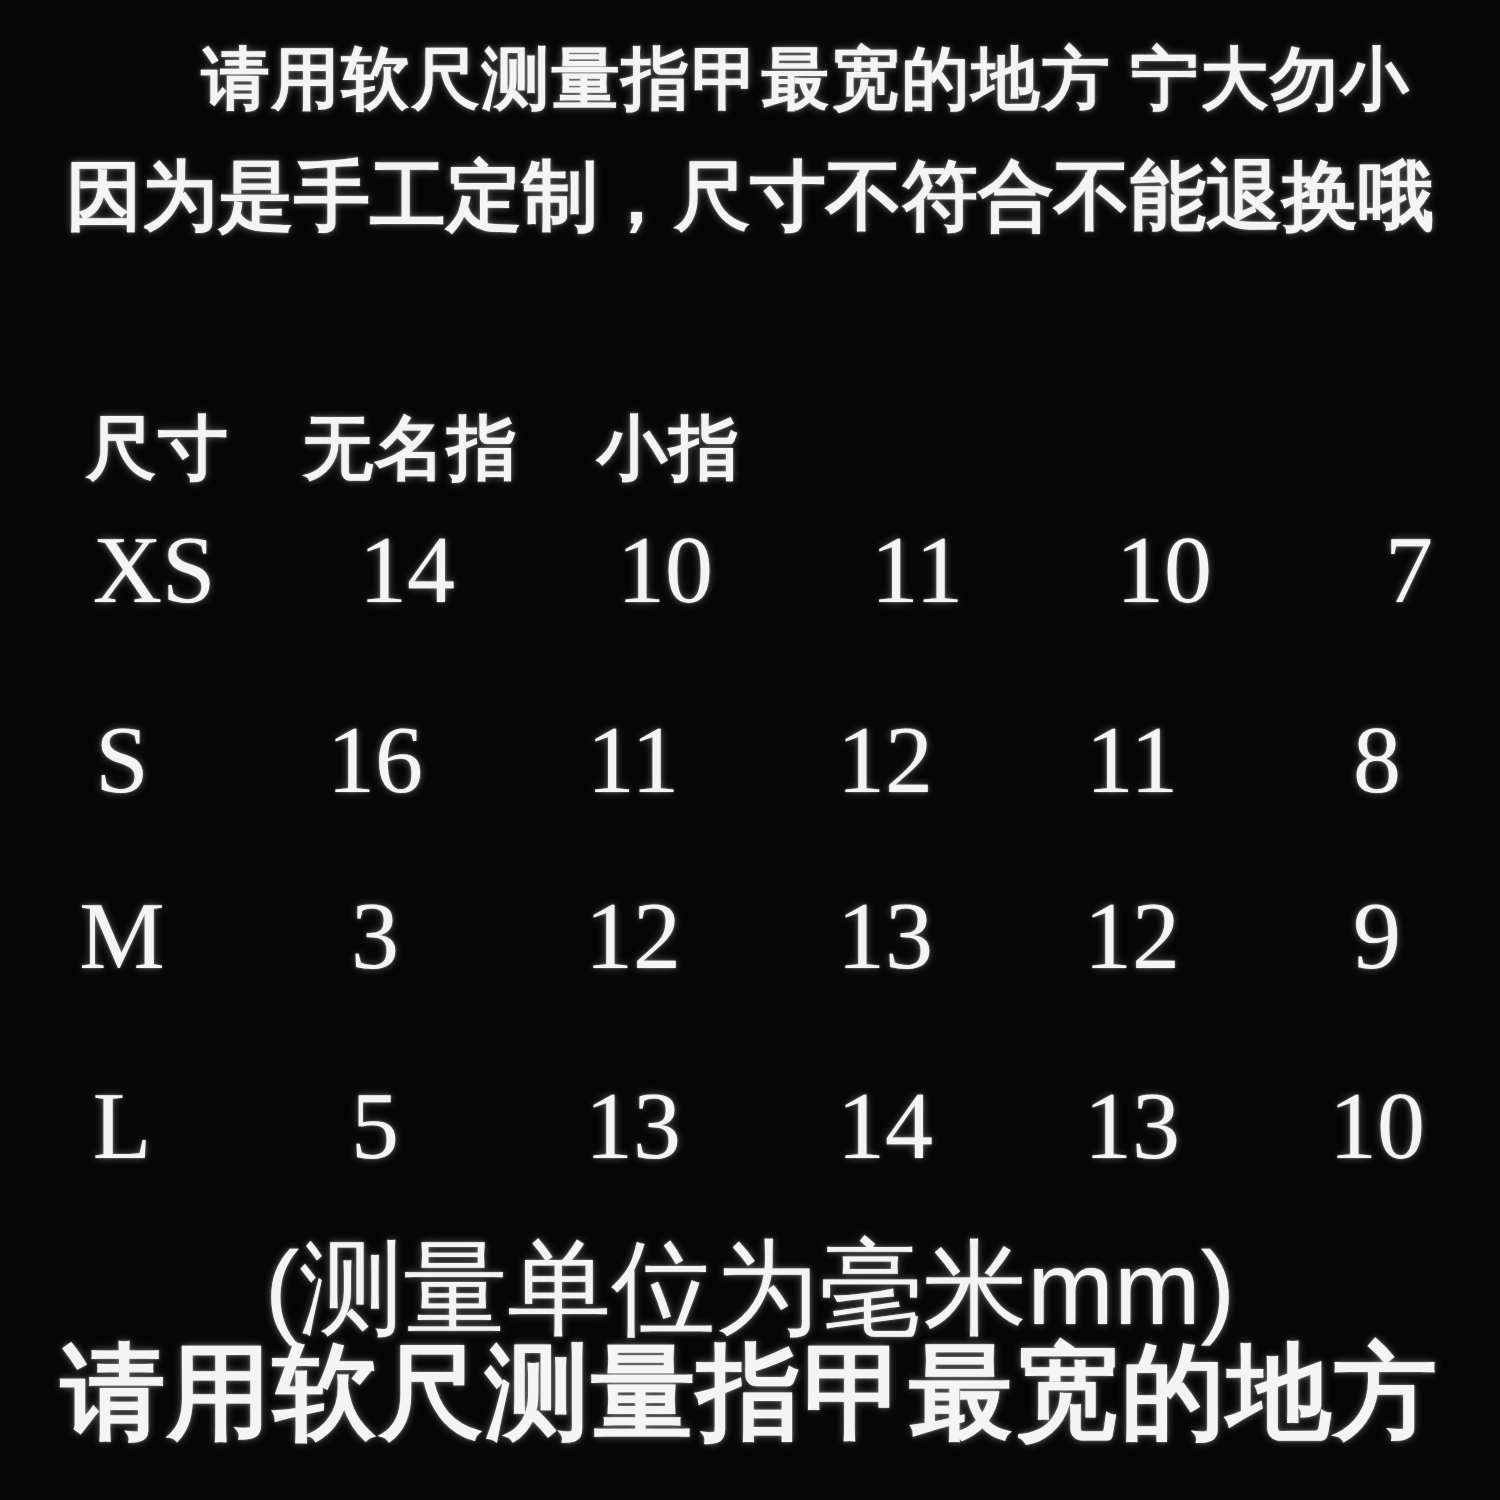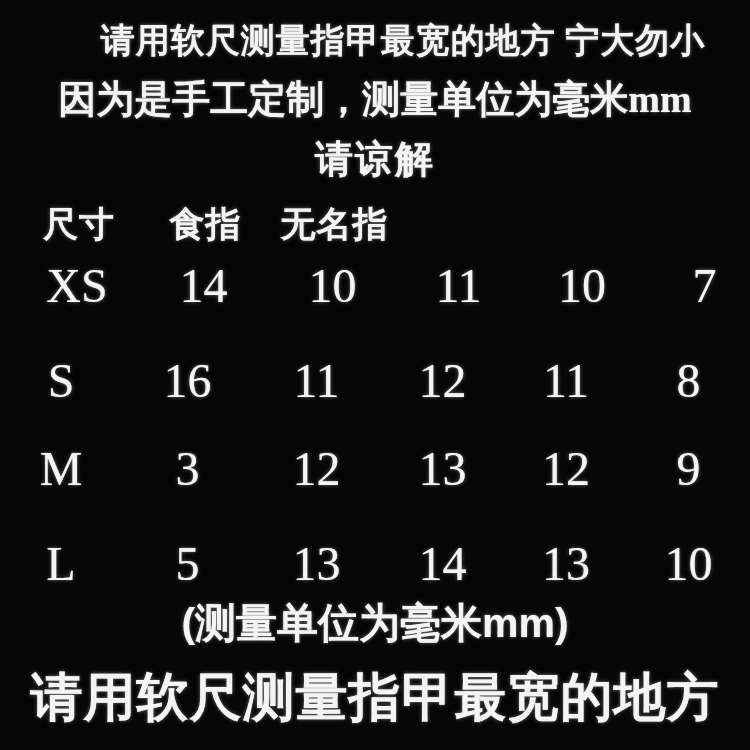--- a/index.html
+++ b/index.html
@@ -46,42 +46,41 @@
     font-size: 35px; font-weight: 700; letter-spacing: 1px; margin-left: 18px;
   }
   .t-body { height: 56px; font-size: 48px; font-weight: 400; }
   .row-xs { top: 257px; padding-left: 16px; }
   .row-s  { top: 352px; }
   .row-m  { top: 440px; }
   .row-l  { top: 535px; }
 
   
   .unit-note {
-    top: 598px; height: 50px; line-height: 50px;
+    top: 620px; height: 50px; line-height: 50px;
     font-family: "Liberation Sans", "DejaVu Sans", sans-serif;
-    font-size: 41px; font-weight: 700;
+    font-size: 52px; font-weight: 400;
   }
   .notice {
     top: 666px; height: 64px; line-height: 64px;
     font-size: 52px; font-weight: 600; letter-spacing: 1px;
   }
 </style>
 </head>
 <body>
 
 <div class="canvas">
 
   <p class="txt line1">请用软尺测量指甲最宽的地方 宁大勿小</p>
-  <p class="txt line2">因为是手工定制，测量单位为毫米mm</p>
-  <p class="txt line3">请谅解</p>
+  <p class="txt line2">因为是手工定制，尺寸不符合不能退换哦</p>
 
   <div class="t-row t-head">
     <span class="cell">尺寸</span>
-    <span class="cell">食指</span>
     <span class="cell">无名指</span>
+    <span class="cell">小指</span>
   </div>
 
   <div class="t-row t-body row-xs">
     <span class="cell">XS</span>
     <span class="cell">14</span>
     <span class="cell">10</span>
     <span class="cell">11</span>
     <span class="cell">10</span>
     <span class="cell">7</span>
   </div>

